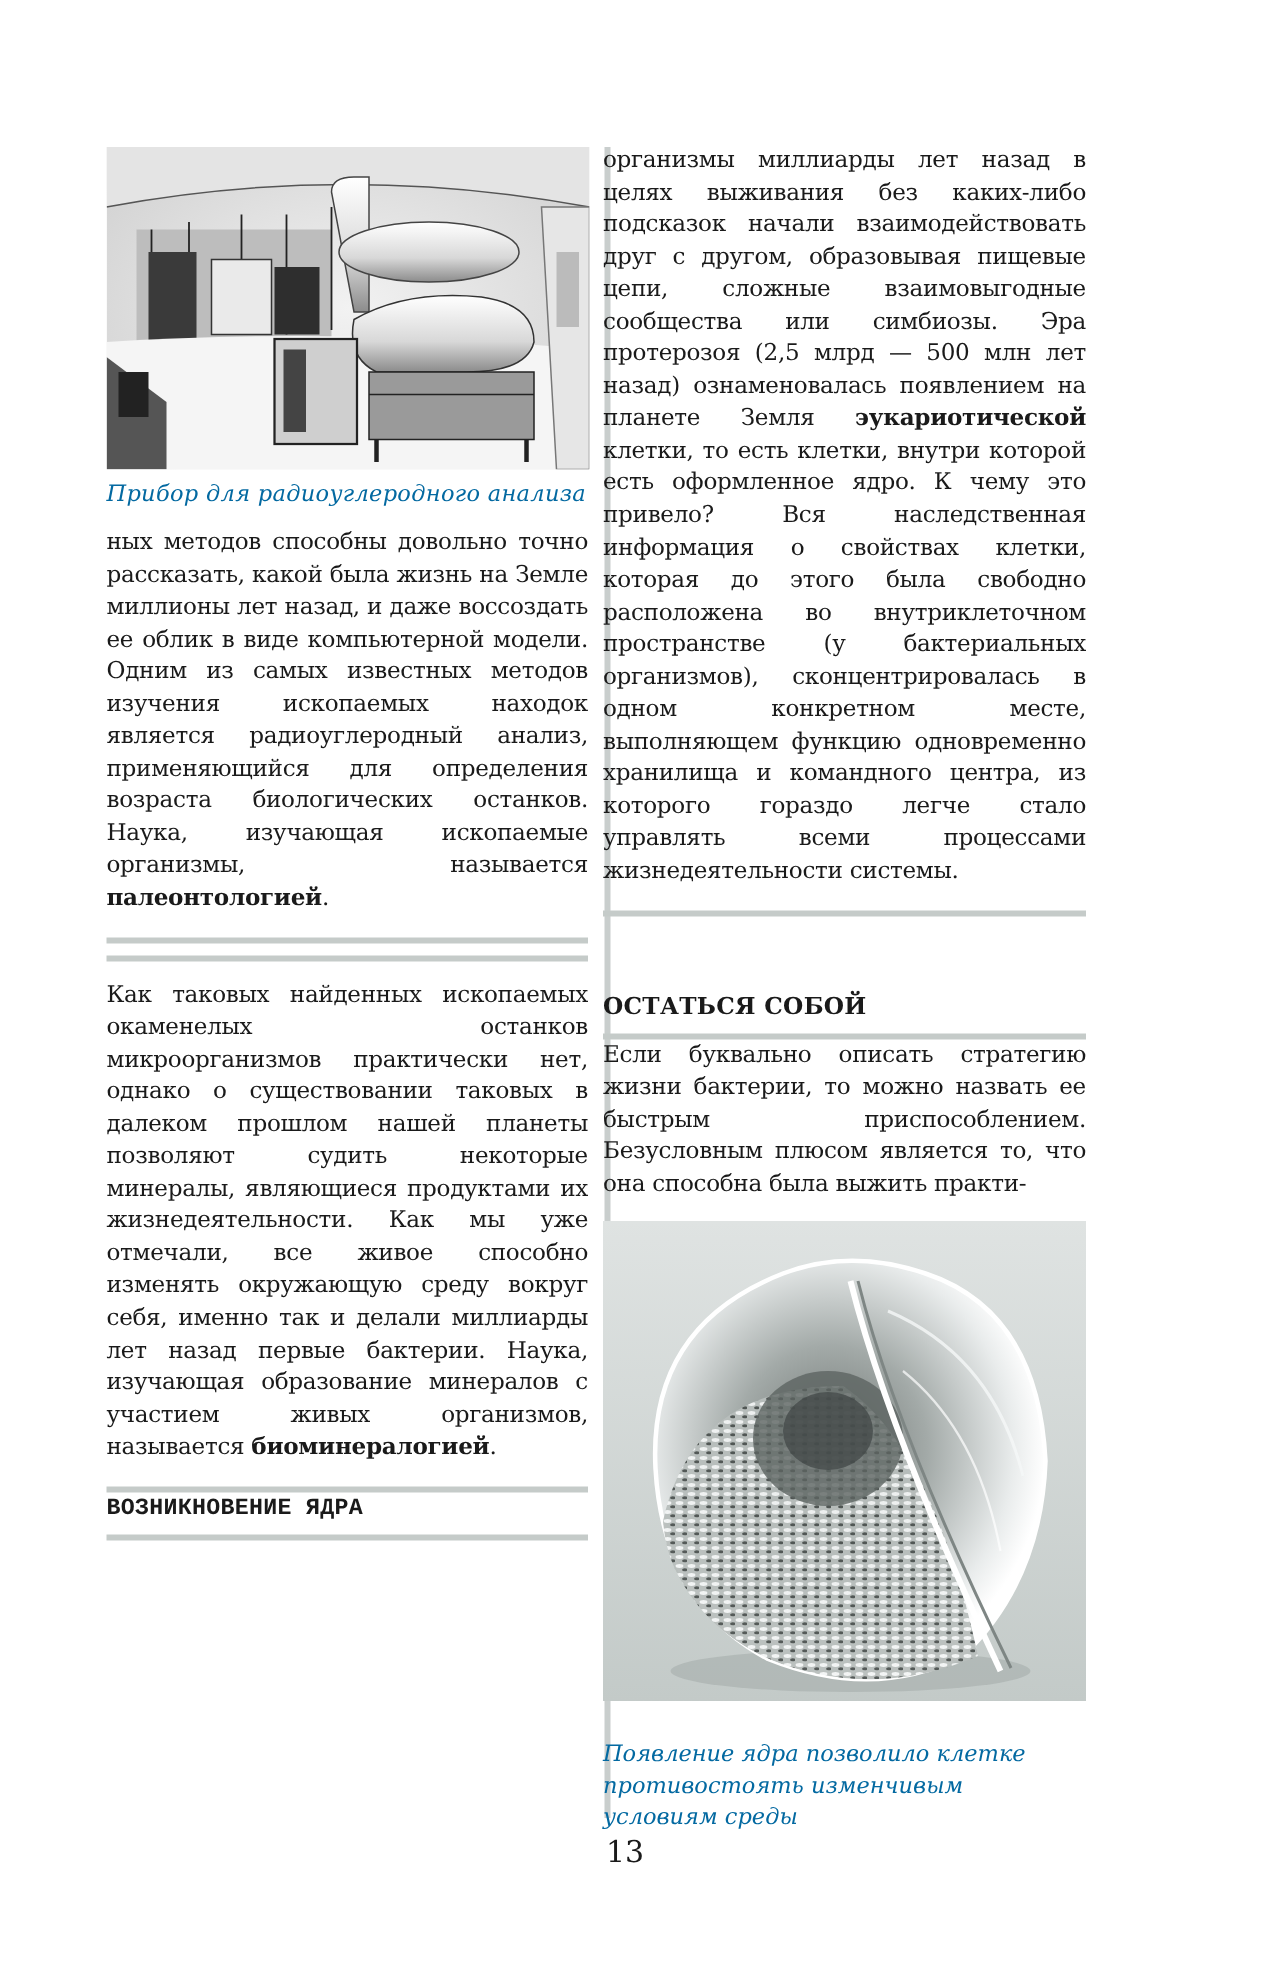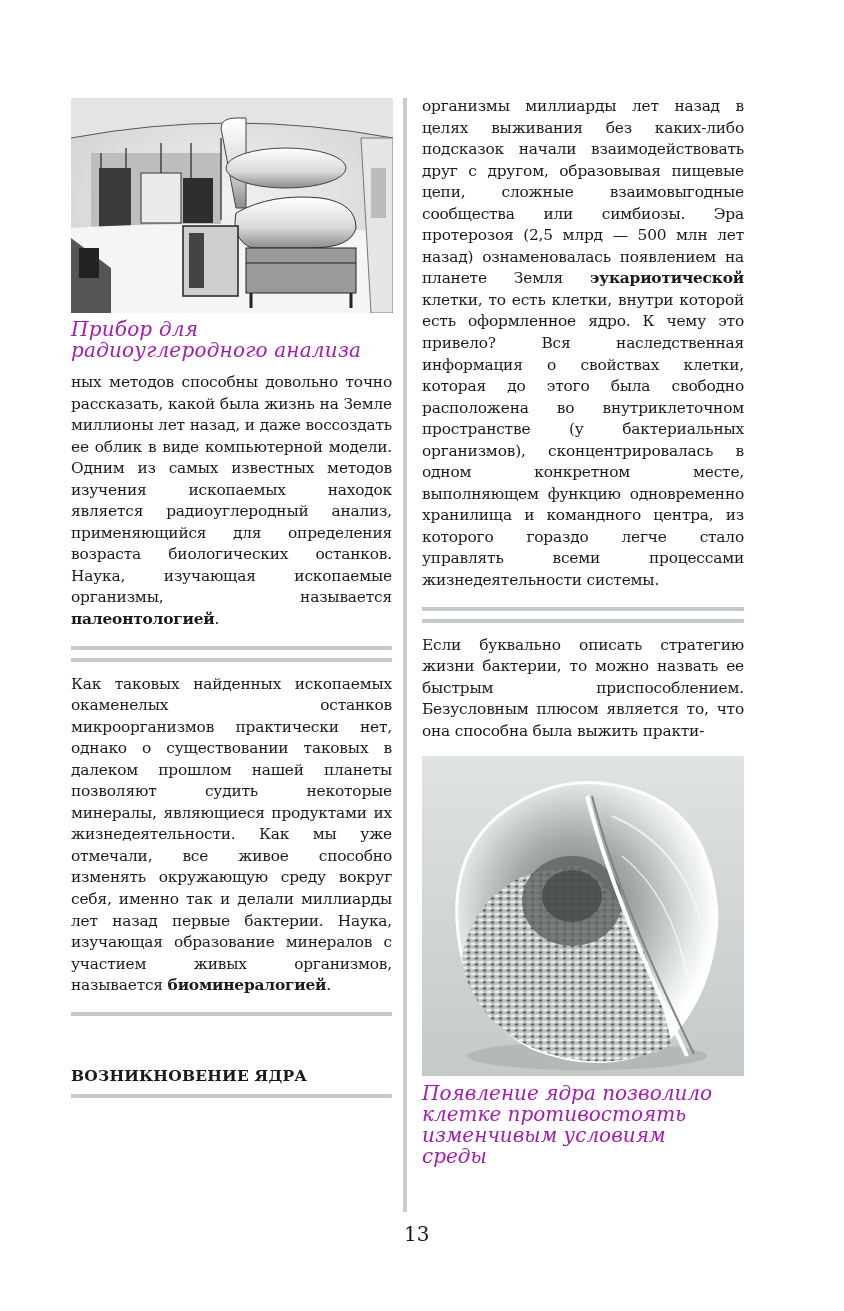--- a/index.html
+++ b/index.html
@@ -1,26 +1,26 @@
 <!DOCTYPE html>
 <html><head>
 <meta charset="utf-8">
 <style>
   html, body { margin: 0; padding: 0; background: #ffffff; }
   body { width: 844px; height: 1311px; position: relative; overflow: hidden;
          font-family: "DejaVu Serif", "Liberation Serif", serif; color: #1a1a1a; }
   .col { position: absolute; top: 98px; }
   .col-left { left: 71px; width: 321px; }
-  .col-right { left: 422px; width: 322px; }
+  .col-right { left: 402px; width: 322px; }
   .col-divider { position: absolute; left: 403px; top: 98px; width: 4px; height: 1114px; background: #c9cecd; }
   .para { font-size: 15.4px; line-height: 21.55px; text-align: justify; margin: 0; letter-spacing: -0.2px; }
   .para b { font-weight: bold; }
   .hline { height: 4px; background: #c5cbc9; }
   .heading { font-size: 15.5px; letter-spacing: 0.2px; margin: 0; line-height: 20px; }
-  .caption { font-style: italic; font-size: 20px; line-height: 21px; margin: 0; color: #a21caf; }
+  .caption { font-style: italic; font-size: 15px; line-height: 21px; margin: 0; color: #0369a1; }
   .photo { position: relative; overflow: hidden; }
   .page-number { position: absolute; left: 404px; top: 1222px; font-size: 20px; }
 </style>
 </head>
 <body>
 
 <div class="col-divider"></div>
 
 <div class="col col-left">
   <div class="photo" style="width:322px;height:215px;">
@@ -79,32 +79,33 @@
   </p>
 
   <div class="hline" style="margin-top:15px;"></div>
 
   <div class="hline" style="margin-top:8px;"></div>
   <p class="para" style="margin-top:12px;">
     <span>Как таковых найденных ископаемых окаменелых останков микроорганизмов практически нет, однако о существовании таковых в далеком прошлом нашей планеты позволяют судить некоторые минералы, являющиеся продуктами их жизнедеятельности. Как мы уже отмечали, все живое способно изменять окружающую среду вокруг себя, именно так и делали миллиарды лет назад первые бактерии. Наука, изучающая образование минералов с участием живых организмов, называется </span><b>биоминералогией</b><span>.</span>
   </p>
   <div class="hline" style="margin-top:15px;"></div>
 
-  <h3 class="heading" style="margin-top:50px;">ВОЗНИКНОВЕНИЕ ЯДРА</h3>
+  <h3 class="heading" style="font-family:Liberation Mono, monospace;">ВОЗНИКНОВЕНИЕ ЯДРА</h3>
   <div class="hline" style="margin-top:8px;"></div>
 </div>
 
 <div class="col col-right">
   <p class="para" style="margin-top:-2px;">
     <span>организмы миллиарды лет назад в целях выживания без каких-либо подсказок начали взаимодействовать друг с другом, образовывая пищевые цепи, сложные взаимовыгодные сообщества или симбиозы. Эра протерозоя (2,5 млрд — 500 млн лет назад) ознаменовалась появлением на планете Земля </span><b>эукариотической</b><span> клетки, то есть клетки, внутри которой есть оформленное ядро. К чему это привело? Вся наследственная информация о свойствах клетки, которая до этого была свободно расположена во внутриклеточном пространстве (у бактериальных организмов), сконцентрировалась в одном конкретном месте, выполняющем функцию одновременно хранилища и командного центра, из которого гораздо легче стало управлять всеми процессами жизнедеятельности системы.</span>
   </p>
   <div class="hline" style="margin-top:15px;"></div>
 
+  <h3 class="heading" style="margin-top:50px;">ОСТАТЬСЯ СОБОЙ</h3>
   <div class="hline" style="margin-top:8px;"></div>
-  <p class="para" style="margin-top:12px;">Если буквально описать стратегию жизни бактерии, то можно назвать ее быстрым приспособлением. Безусловным плюсом является то, что она способна была выжить практи-</p>
+  <p class="para" style="">Если буквально описать стратегию жизни бактерии, то можно назвать ее быстрым приспособлением. Безусловным плюсом является то, что она способна была выжить практи-</p>
 
   <div class="photo" style="width:322px;height:320px;margin-top:14px;">
     <svg width="322" height="320" viewBox="0 0 322 320">
       <defs>
         <linearGradient id="bg2" x1="0" y1="0" x2="0" y2="1">
           <stop offset="0%" stop-color="#dfe3e2"></stop>
             <stop offset="100%" stop-color="#c3cac8"></stop>
         </linearGradient>
         <radialGradient id="cell" cx="45%" cy="45%" r="55%">
           <stop offset="0%" stop-color="#6d7371"></stop>
@@ -128,16 +129,16 @@
         <path d="M40 200 Q60 110 160 110 Q220 150 250 290 Q180 320 110 292 Q45 260 40 200 Z" fill="url(#grain)" opacity="0.95"></path>
       </g>
       <ellipse cx="150" cy="145" rx="50" ry="45" fill="#5d6462" opacity="0.8"></ellipse>
       <ellipse cx="150" cy="140" rx="30" ry="26" fill="#3f4544" opacity="0.7"></ellipse>
       <path d="M165 40 Q190 140 265 300" stroke="#ffffff" stroke-width="4" fill="none"></path>
       <path d="M170 40 Q195 140 272 298" stroke="#7e8684" stroke-width="2" fill="none"></path>
       <path d="M190 60 Q260 90 280 170" stroke="#f5f7f7" stroke-width="2" fill="none" opacity="0.8"></path>
       <path d="M200 100 Q250 140 265 220" stroke="#ffffff" stroke-width="1.5" fill="none" opacity="0.7"></path>
     </svg>
   </div>
-  <p class="caption" style="margin-top:7px; padding-right:10px;">Появление ядра позволило клетке противостоять изменчивым условиям среды</p>
+  <p class="caption" style="margin-top:25px; padding-right:10px;">Появление ядра позволило клетке противостоять изменчивым условиям среды</p>
 </div>
 
 <div class="page-number">13</div>
 
 </body></html>

